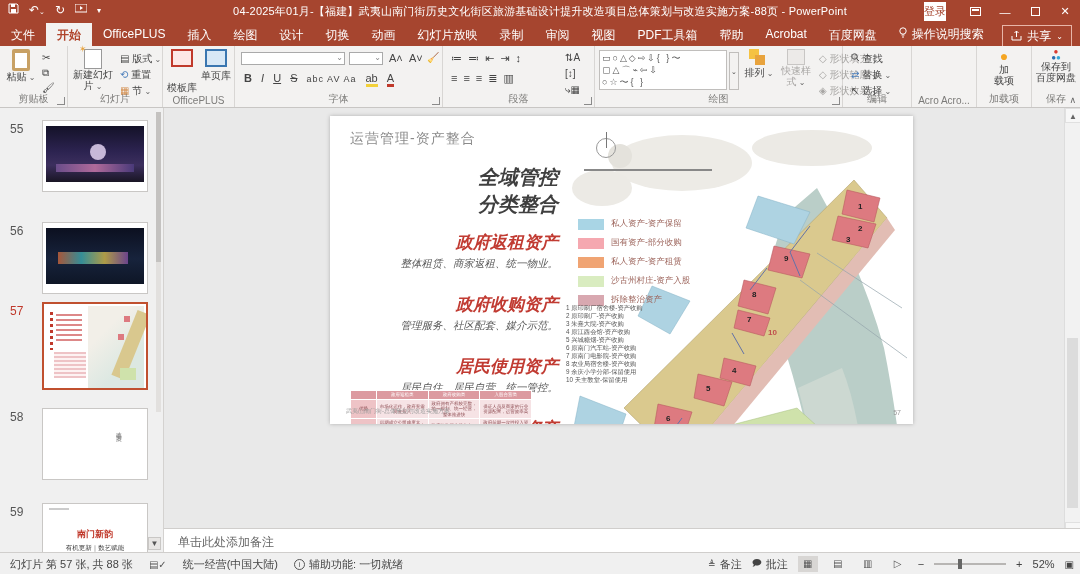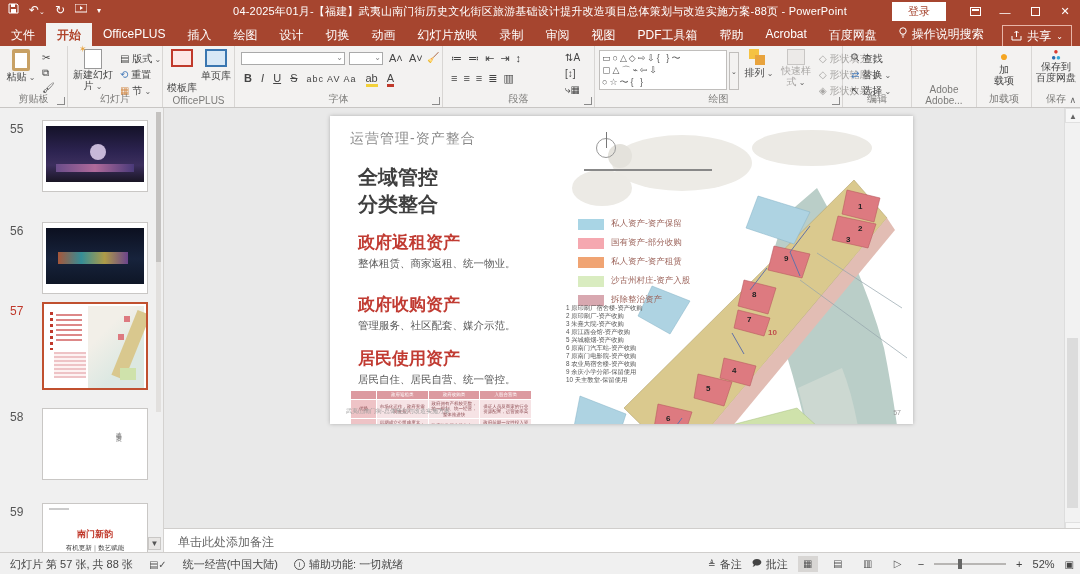--- a/index.html
+++ b/index.html
@@ -8,21 +8,21 @@
 
   
   #titlebar { position:absolute; left:0; top:0; width:1080px; height:23px;
     background:#a6452f; color:#fff; font-size:11px; }
   .qat { position:absolute; left:8px; top:3px; display:flex; gap:10px; align-items:center;
     color:#fff; font-size:12px; }
   .qat span { cursor:default; }
   #title-text { position:absolute; left:0; right:0; top:4px; text-align:center;
     font-size:11px; color:#fff; letter-spacing:.2px; }
   .tb-right { position:absolute; right:0; top:0; height:23px; display:flex; align-items:center; gap:0; }
-  .login-btn { background:#fff; color:#a6452f; font-size:11px; padding:2px 16px; margin-right:14px; cursor:pointer; }
+  .login-btn { background:#fff; color:#a6452f; font-size:11px; padding:2px 0; margin-right:14px; cursor:pointer; }
   .winbtn { width:30px; height:23px; display:flex; align-items:center; justify-content:center;
     color:#fff; font-size:11px; cursor:pointer; }
   .maxbox { width:9px; height:9px; border:1px solid #fff; display:inline-block; }
   .ribbox { width:11px; height:9px; border:1px solid #fff; display:inline-block; position:relative; }
   .ribbox:after{ content:""; position:absolute; left:1px; right:1px; top:1px; height:2px; background:#fff; }
 
   
   #menubar { position:absolute; left:0; top:23px; width:1080px; height:23px; background:#a6452f;
     display:flex; align-items:stretch; color:#fff; font-size:12px; }
   .mtab { padding:4px 11px 0 11px; cursor:pointer; white-space:nowrap; }
@@ -73,21 +73,21 @@
   #vscroll { position:absolute; right:0; top:0; width:16px; height:444px; background:#f2f2f2;
     border-left:1px solid #ddd; }
   .sbtn { position:absolute; left:0; width:16px; height:15px; text-align:center; font-size:8px;
     color:#666; line-height:15px; cursor:pointer; background:#f7f7f7; border:1px solid #e0e0e0; }
   #vthumb { position:absolute; left:2px; top:230px; width:11px; height:170px; background:#dcdcdc; cursor:pointer; }
 
   
   #slide { position:absolute; left:166px; top:8px; width:583px; height:308px; background:#fff;
     box-shadow:0 0 4px rgba(0,0,0,.25); overflow:hidden; }
   .s-title { position:absolute; left:20px; top:14px; font-size:14px; color:#8b8b8b; letter-spacing:1px; }
-  .lcol { position:absolute; left:28px; top:48px; width:200px; text-align:left; }
+  .lcol { position:absolute; left:28px; top:48px; width:200px; text-align:right;font-style:italic; }
   .headline { font-size:20px; font-weight:bold; color:#3f3f3f; line-height:1.35; }
   .sec-t { font-size:17px; font-weight:bold; color:#c13b32; margin-top:13px; }
   .sec-d { font-size:10.5px; color:#595959; margin-top:3px; }
   .stable { position:absolute; left:20px; top:274px; width:182px; border-collapse:collapse;
     font-size:4.5px; color:#8c4a50; line-height:1.2; table-layout:fixed; }
   .stable td { border:1px solid #fff; padding:1px 2px; background:#f6e3e5; text-align:center;
     vertical-align:middle; overflow:hidden; }
   .stable tr.hd td { background:#dc9aa0; color:#fff; height:9px; }
   .stable td.rl { background:#eec3c6; width:26px; }
   .s-footer { position:absolute; left:16px; bottom:8px; font-size:6px; color:#9a9a9a; }
@@ -300,21 +300,21 @@
     <div class="smallrow" style="left:8px;top:6px"><span><svg width="9" height="9" viewBox="0 0 9 9">
             <circle cx="3.5" cy="3.5" r="2.7" fill="none" stroke="#555"></circle>
             <path d="M5.5 5.5L8 8" stroke="#555"></path>
           </svg> </span><span>查找</span></div>
     <div class="smallrow dd" style="left:8px;top:22px"><span style="color:#4a7ebb">⇄ </span><span>替换</span></div>
     <div class="smallrow dd" style="left:8px;top:38px"><span>↖ </span><span>选择</span></div>
     <div class="glabel">编辑</div>
   </div>
 
   <div class="rgroup" style="left:912px;width:65px">
-    <div class="glabel">Adobe Adobe...</div>
+    <div class="glabel">Acro Acro...</div>
   </div>
 
   <div class="rgroup" style="left:977px;width:55px">
     <div class="bigbtn" style="left:2px;width:50px">
       <div style="color:#f5a623;font-size:14px">●</div>
       <div>加</div>
       <div>载项</div>
     </div>
     <div class="glabel">加载项</div>
   </div>
@@ -386,21 +386,21 @@
   <div id="slide">
     <div class="s-title">运营管理-资产整合</div>
 
     <div class="lcol">
       <div class="headline">全域管控</div>
       <div class="headline">分类整合</div>
       <div class="sec-t">政府返租资产</div>
       <div class="sec-d">整体租赁、商家返租、统一物业。</div>
       <div class="sec-t" style="margin-top:22px">政府收购资产</div>
       <div class="sec-d">管理服务、社区配套、媒介示范。</div>
-      <div class="sec-t" style="margin-top:14px">居民使用资产</div>
+      <div class="sec-t" style="margin-top:22px">居民使用资产</div>
       <div class="sec-d">居民自住、居民自营、统一管控。</div>
       <div class="sec-t" style="margin-top:22px">入股合营资产</div>
       <div class="sec-d">资产入股、市场运作、村民分红。</div>
     </div>
 
     <table class="stable">
       <tbody>
           <tr class="hd">
             <td class="rl"></td>
             <td>政府返租类</td>

